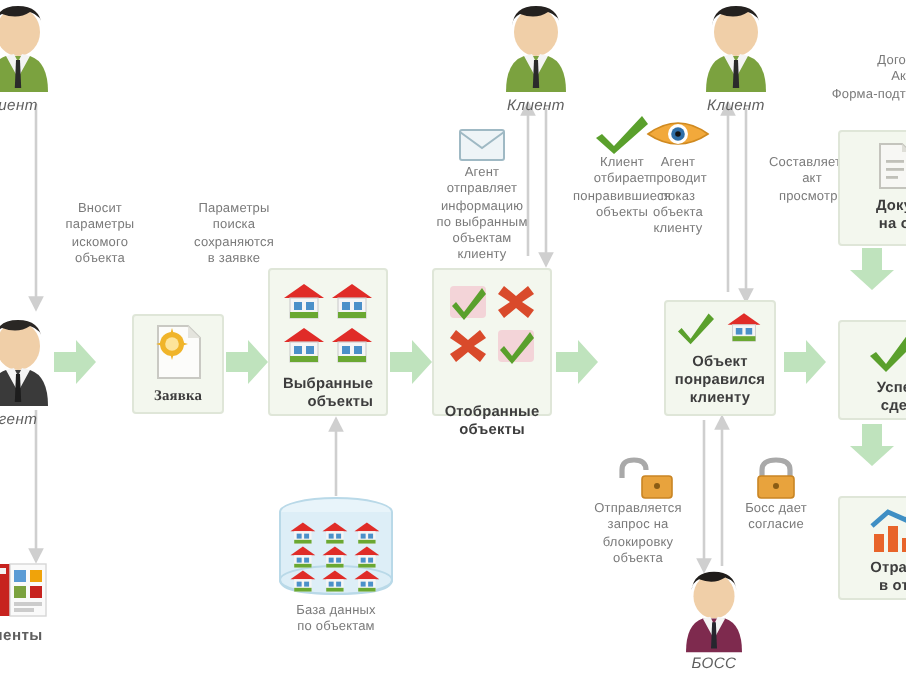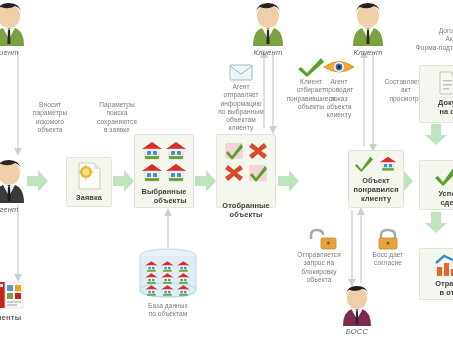--- a/index.html
+++ b/index.html
@@ -206,21 +206,21 @@
 
   <div class="abs node" style="left:66px;top:157px;width:46px;height:50px;">
     <svg width="30" height="30" viewBox="0 0 30 30" style="margin-top:3px;">
       <path d="M5 2 L20 2 L26 8 L26 28 L5 28 z" fill="#fcfcfa" stroke="#c9c9c3" stroke-width="1"></path>
       <path d="M20 2 L26 8 L20 8 z" fill="#e4e4dd"></path>
       <circle cx="12" cy="11" r="6" fill="#f0b429"></circle>
       <path d="M12 3 L13.5 8 L12 7 L10.5 8 z M12 19 L13.5 14 L12 15 L10.5 14 z
                M4 11 L9 12.5 L8 11 L9 9.5 z M20 11 L15 12.5 L16 11 L15 9.5 z" fill="#f0b429"></path>
       <circle cx="12" cy="11" r="3.4" fill="#fde49a"></circle>
     </svg>
-    <div class="boxlbl" style="margin-top:2px;">Заявка</div>
+    <div class="boxlbl" style="margin-top:2px;font-family:Liberation Serif, serif;">Заявка</div>
   </div>
 
   <div class="abs node" style="left:134px;top:134px;width:60px;height:74px;">
     <div class="icons" style="width:54px;margin-top:5px;">
       <svg width="24" height="22" viewBox="0 0 24 22">
           <path d="M2 9 L12 2 L22 9 z" fill="#e02c28"></path>
           <rect x="5" y="9" width="14" height="10" fill="#f5f5f5" stroke="#cfcfcf" stroke-width="0.6"></rect>
           <rect x="7" y="11" width="4" height="4" fill="#4b90c9"></rect>
           <rect x="13" y="11" width="4" height="4" fill="#4b90c9"></rect>
           <rect x="5" y="16" width="14" height="3" fill="#6aa832"></rect>
@@ -263,21 +263,21 @@
           <path d="M6 3 L12 8 L18 3 L21 7 L15 11 L21 15 L18 19 L12 14 L6 19 L3 15 L9 11 L3 7 z" fill="#d94a2b"></path>
         </svg>
       <svg width="24" height="22" viewBox="0 0 24 22">
           <rect x="3" y="3" width="18" height="16" rx="2" fill="#f3d4d8"></rect>
           <path d="M6 11 L10 16 L19 4 L21 7 L10 20 L4 13 z" fill="#5aa02c"></path>
         </svg>
     </div>
     <div class="boxlbl" style="margin-top:17px;">Отобранные<br>объекты</div>
   </div>
 
-  <div class="abs node" style="left:348px;top:150px;width:56px;height:58px;">
+  <div class="abs node" style="left:332px;top:150px;width:56px;height:58px;">
     <div class="icons" style="width:52px;margin-top:4px;">
       <svg width="24" height="18" viewBox="0 0 24 20">
           <path d="M4 10 L9 16 L19 2 L22 5 L9 19 L2 12 z" fill="#5aa02c"></path>
         </svg>
       <svg width="24" height="18" viewBox="0 0 24 22">
           <path d="M2 9 L12 2 L22 9 z" fill="#e02c28"></path>
           <rect x="5" y="9" width="14" height="10" fill="#f5f5f5" stroke="#cfcfcf" stroke-width="0.6"></rect>
           <rect x="7" y="11" width="4" height="4" fill="#4b90c9"></rect>
           <rect x="13" y="11" width="4" height="4" fill="#4b90c9"></rect>
           <rect x="5" y="16" width="14" height="3" fill="#6aa832"></rect>

